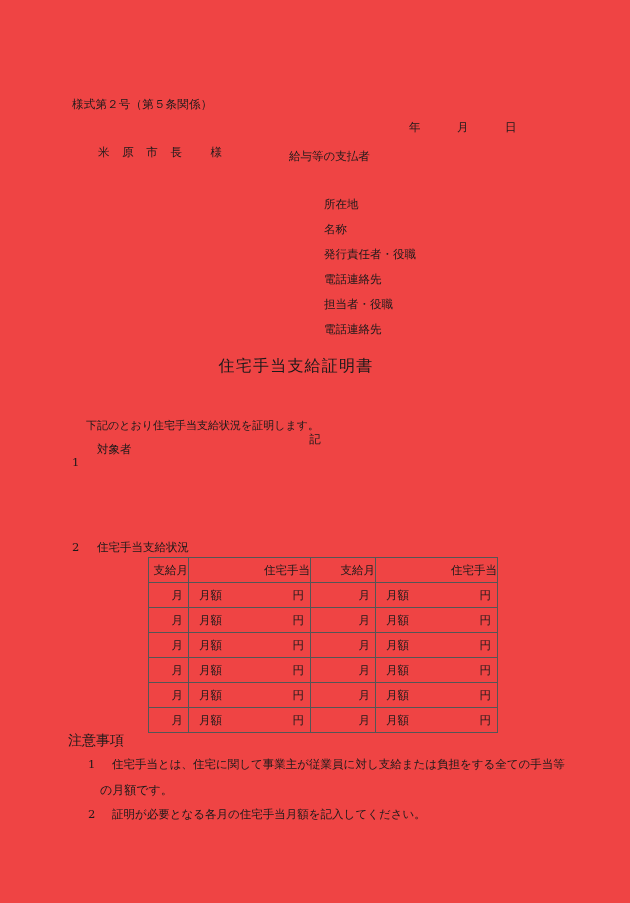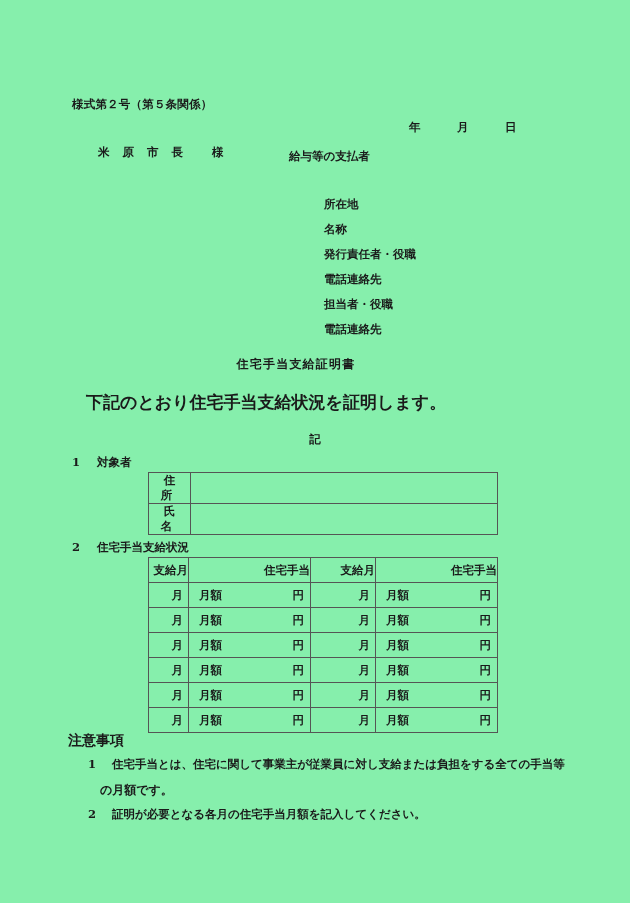--- a/index.html
+++ b/index.html
@@ -9,23 +9,22 @@
     background: #ffffff;
   }
   body {
     font-family: "DejaVu Serif", "Liberation Serif", serif;
     color: #1a1a1a;
   }
   .page {
     position: relative;
     width: 630px;
     height: 903px;
-    background: #86efac;
+    background: #ef4444;
     overflow: hidden;
-    font-weight: bold;
   }
 
   
   .t {
     position: absolute;
     white-space: pre;
     line-height: 1;
     font-size: 11.5px;
   }
   .center-line {
@@ -68,29 +67,29 @@
     left: 324px;
     font-size: 11.5px;
   }
 
   
   .doc-title {
     left: 0;
     width: 592px;
     top: 358px;
     text-align: center;
-    font-size: 12px;
+    font-size: 16px;
     letter-spacing: 1.2px;
   }
 
   
   .statement {
     left: 86px;
-    top: 394px;
-    font-size: 17px;
+    top: 420px;
+    font-size: 11px;
   }
   .ki {
     left: 0;
     width: 630px;
     top: 434px;
     text-align: center;
     font-size: 11.5px;
   }
 
   
@@ -202,38 +201,22 @@
   <div class="t payer-item" style="top:274px">電話連絡先</div>
   <div class="t payer-item" style="top:299px">担当者・役職</div>
   <div class="t payer-item" style="top:324px">電話連絡先</div>
 
   <div class="center-line doc-title">住宅手当支給証明書</div>
 
   <div class="t statement">下記のとおり住宅手当支給状況を証明します。</div>
   <div class="center-line ki">記</div>
 
   <div class="t sec-no" style="top:457px">1</div>
-  <div class="t sec-label" style="top:457px">対象者</div>
-
-  <table class="grid" id="subject-table">
-    <colgroup>
-        <col style="width:42px">
-        <col style="width:307px">
-      </colgroup>
-    <tbody>
-      <tr>
-        <td class="lbl">住　所</td>
-        <td class="val"></td>
-      </tr>
-      <tr>
-        <td class="lbl">氏　名</td>
-        <td class="val"></td>
-      </tr>
-    </tbody>
-  </table>
+  <div class="t sec-label" style="top:444px">対象者</div>
+
 
   <div class="t sec-no" style="top:542px">2</div>
   <div class="t sec-label" style="top:542px">住宅手当支給状況</div>
 
   <table class="grid" id="payment-table">
     <colgroup>
       <col style="width:40px">
         <col style="width:122px">
       <col style="width:65px">
         <col style="width:122px">

